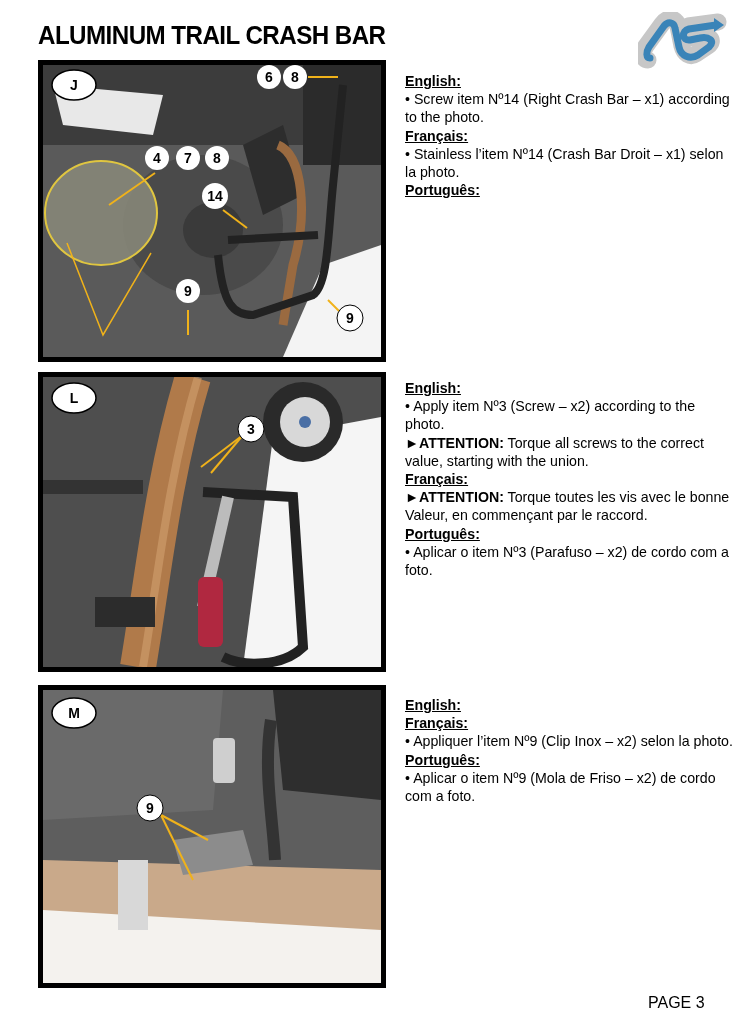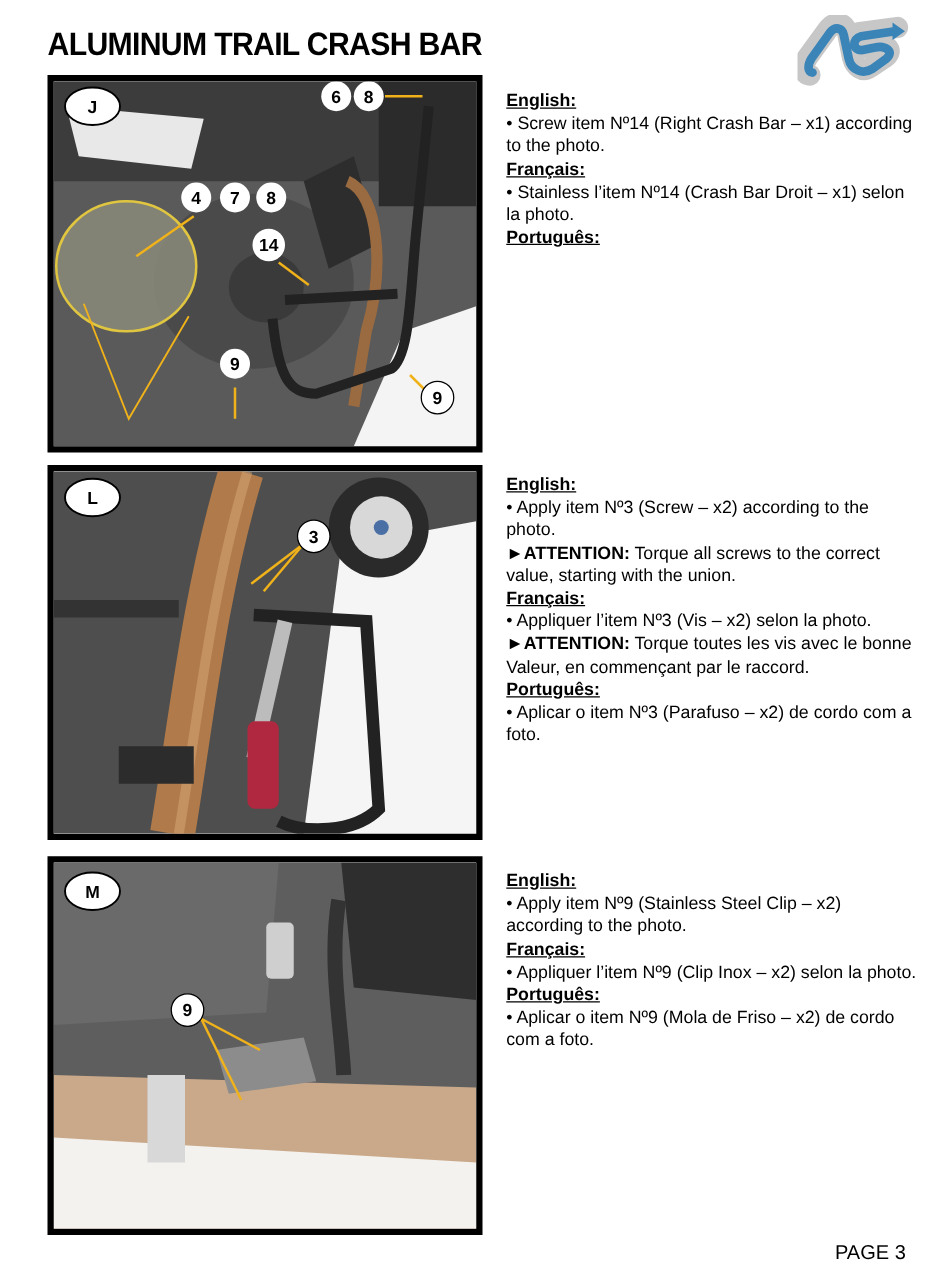--- a/index.html
+++ b/index.html
@@ -5,21 +5,21 @@
   html, body { margin:0; padding:0; background:#ffffff; }
   body { width:740px; height:1024px; position:relative; overflow:hidden; font-family:"Liberation Sans", sans-serif; color:#000; }
   .title { position:absolute; left:38px; top:20px; font-size:26px; font-weight:bold; letter-spacing:-0.6px; transform:scaleX(0.93); transform-origin:left; white-space:nowrap; }
   .logo { position:absolute; left:638px; top:12px; width:92px; height:60px; }
   .photo { position:absolute; left:38px; width:338px; border:5px solid #000; overflow:hidden; }
   .photo svg { display:block; width:100%; height:100%; }
   .text { position:absolute; left:405px; width:330px; font-size:14.2px; line-height:18.2px; }
   .text .lang { font-weight:bold; text-decoration:underline; display:block; }
   .text .line { display:block; }
   .text b { font-weight:bold; }
-  .page { position:absolute; left:668px; top:994px; font-size:16px; }
+  .page { position:absolute; left:648px; top:994px; font-size:16px; }
 </style>
 </head>
 <body>
 
 <div class="title">ALUMINUM TRAIL CRASH BAR</div>
 
 <div class="logo">
   <svg viewBox="0 0 92 60" width="92" height="60">
     <path d="M10 48 C4 48 4 40 8 34 L24 12 C30 4 38 6 40 14 L44 34 C46 42 52 46 58 42 L70 34 C78 28 70 22 62 24 L52 26 C42 28 40 16 50 14 L80 10" fill="none" stroke="#c7c7c7" stroke-width="17" stroke-linecap="round" stroke-linejoin="round"></path>
     <path d="M12 46 C8 46 8 40 11 35 L26 14 C30 9 36 10 37 16 L41 35 C43 44 52 48 60 43 L71 35 C78 29 70 24 62 26 L52 28 C44 29 43 19 51 17 L78 13" fill="none" stroke="#3a84b8" stroke-width="7" stroke-linecap="round" stroke-linejoin="round"></path>
@@ -103,21 +103,20 @@
       <circle cx="208" cy="52" r="13" fill="#fff" stroke="#000" stroke-width="1"></circle>
         <text x="208" y="57">3</text>
     </g>
   </svg>
 </div>
 <div class="text" style="top:379px;">
   <span class="lang">English:</span>
   <span class="line">• Apply item Nº3 (Screw – x2) according to the photo.</span>
   <span class="line"><b>►ATTENTION:</b><span> Torque all screws to the correct value, starting with the union.</span></span>
   <span class="lang">Français:</span>
-  <span class="line">• Appliquer l’item Nº3 (Vis – x2) selon la photo.</span>
   <span class="line"><b>►ATTENTION:</b><span> Torque toutes les vis avec le bonne Valeur, en commençant par le raccord.</span></span>
   <span class="lang">Português:</span>
   <span class="line">• Aplicar o item Nº3 (Parafuso – x2) de cordo com a foto.</span>
 </div>
 
 <div class="photo" style="top:685px;height:293px;">
   <svg viewBox="0 0 338 293" preserveAspectRatio="none">
     <rect width="338" height="293" fill="#5e5e5e"></rect>
     <path d="M0 0 L180 0 L170 120 L0 130 Z" fill="#6a6a6a"></path>
     <path d="M0 170 L338 180 L338 293 L0 293 Z" fill="#c9a98a"></path>
@@ -134,20 +133,19 @@
     <g font-family="Liberation Sans, sans-serif" font-weight="bold" font-size="14" text-anchor="middle">
       <ellipse cx="31" cy="23" rx="22" ry="15" fill="#fff" stroke="#000" stroke-width="1.5"></ellipse>
       <text x="31" y="28">M</text>
       <circle cx="107" cy="118" r="13" fill="#fff" stroke="#000" stroke-width="1"></circle>
         <text x="107" y="123">9</text>
     </g>
   </svg>
 </div>
 <div class="text" style="top:696px;">
   <span class="lang">English:</span>
-  <span class="line">• Apply item Nº9 (Stainless Steel Clip – x2) according to the photo.</span>
   <span class="lang">Français:</span>
   <span class="line">• Appliquer l’item Nº9 (Clip Inox – x2) selon la photo.</span>
   <span class="lang">Português:</span>
   <span class="line">• Aplicar o item Nº9 (Mola de Friso – x2) de cordo com a foto.</span>
 </div>
 
 <div class="page">PAGE 3</div>
 
 </body></html>

